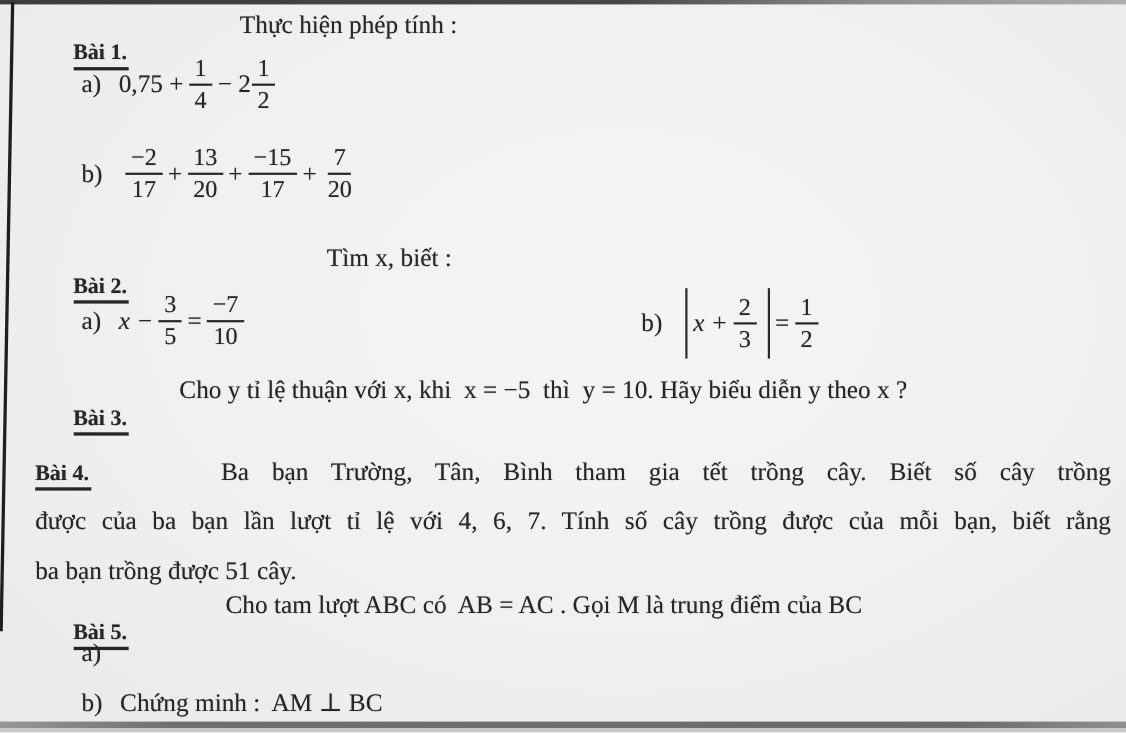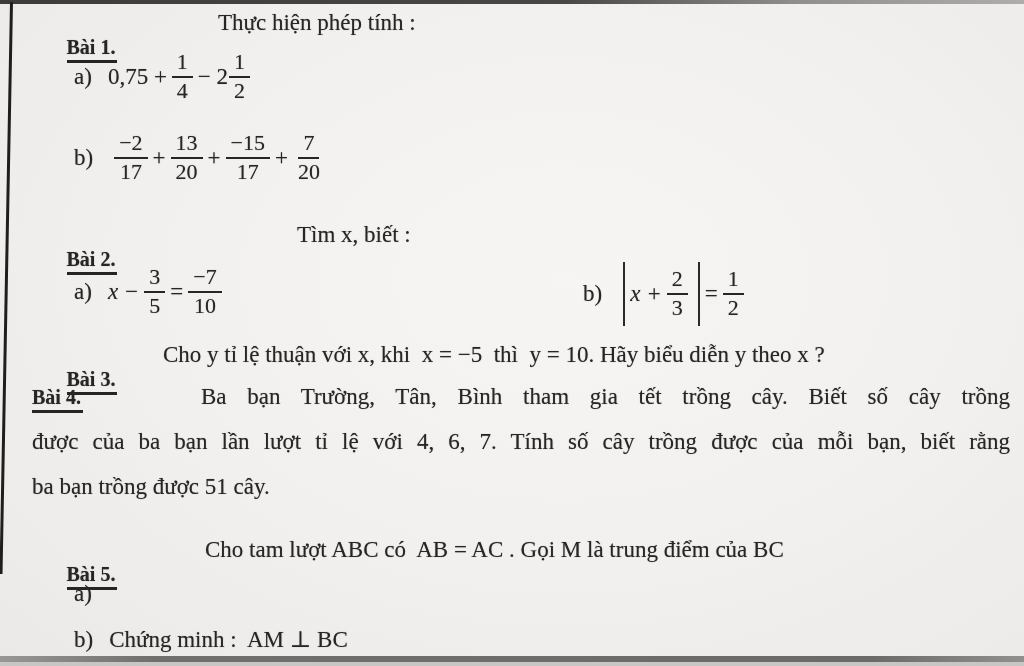--- a/index.html
+++ b/index.html
@@ -30,21 +30,21 @@
   .marker { margin-right:16px; }
   .mt { margin:0 0; }
   .it { font-style:italic; }
   .frac { display:inline-flex; flex-direction:column; align-items:center;
     margin:0 5px; line-height:1.12; font-size:22px; text-align:center; }
   .frac .num { display:block; padding:0 5px 1px; border-bottom:2px solid #262626; }
   .frac .den { display:block; padding:1px 5px 0; }
   .absbar { width:2px; height:64px; background:#2a2a2a; margin:0 5px; }
 
   .jline { position:absolute; left:32px; width:978px; font-size:23px;
-    text-align:justify; text-align-last:justify; white-space:normal; }
+    text-align:justify; text-align-last:justify; white-space:normal;margin-top:32px; }
   .jline.lastline { text-align-last:left; }
   .spacer { display:inline-block; width:118px; }
 </style>
 </head>
 <body>
 
 <div class="page">
   <div class="top-edge"></div>
   <div class="left-edge"></div>
 

